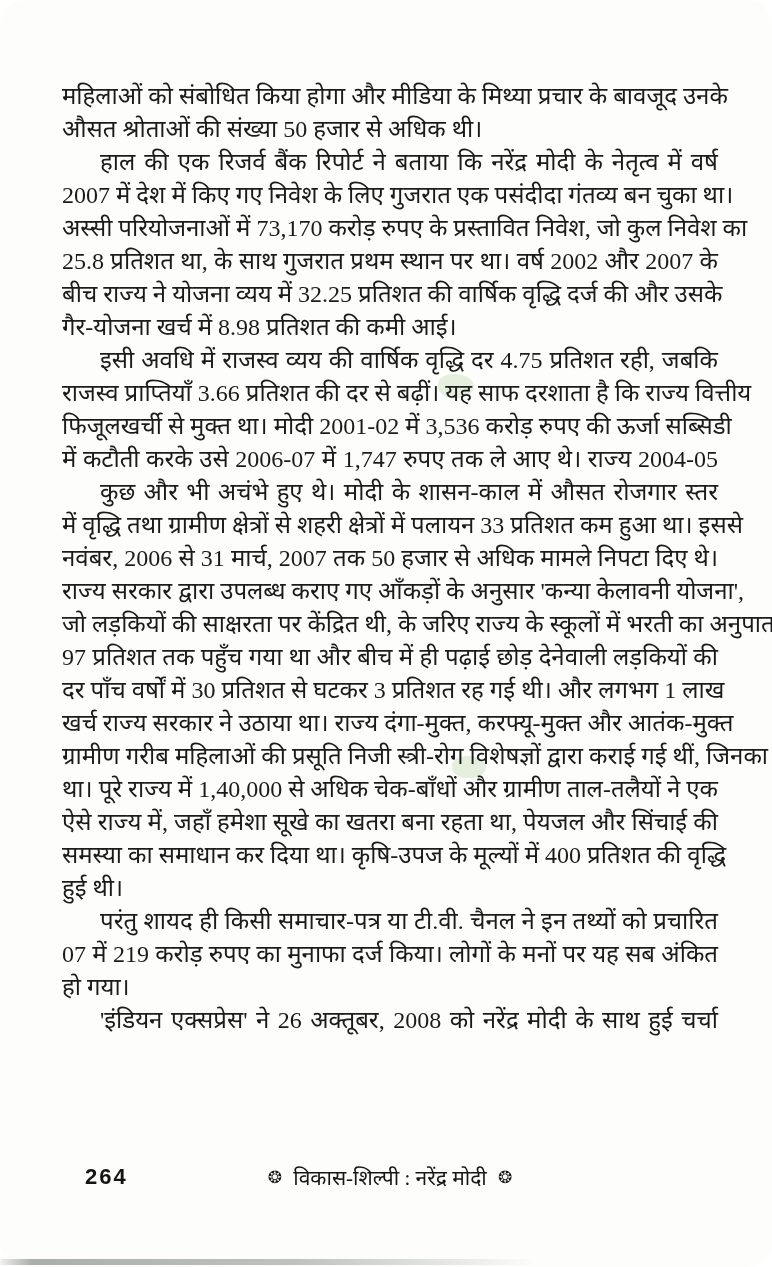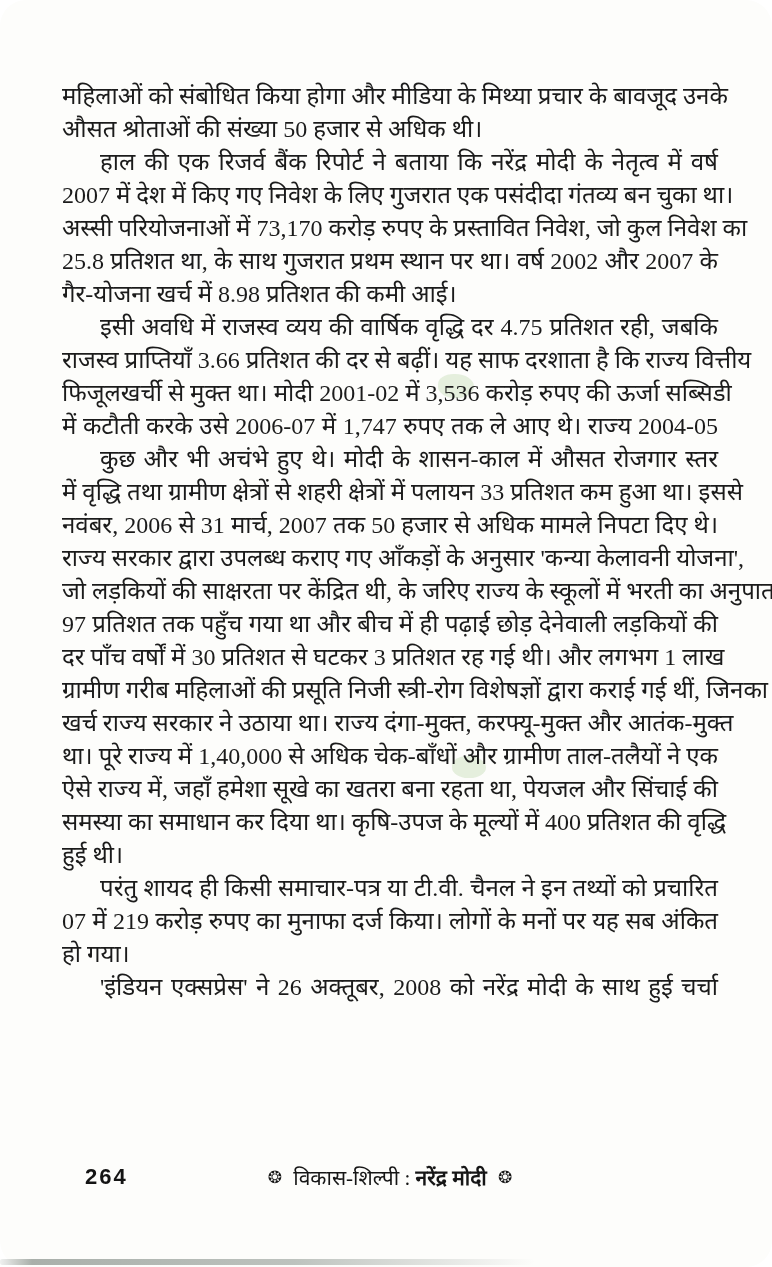--- a/index.html
+++ b/index.html
@@ -64,21 +64,21 @@
     color: #161616;
     white-space: nowrap;
   }
   .footer-center .ornament {
     font-size: 17px;
     position: relative;
     top: -2px;
     padding: 0 6px;
   }
   .footer-center .book-title {
-    font-weight: 700;
+    font-weight: 400;
   }
   
   .smudge {
     position: absolute;
     background: #dcead3;
     opacity: 0.75;
     border-radius: 45% 55% 50% 50%;
     z-index: 0;
   }
   .smudge-1 { left: 438px; top: 374px; width: 36px; height: 24px; }
@@ -107,34 +107,35 @@
   <div class="smudge smudge-1"></div>
   <div class="smudge smudge-2"></div>
 
   <div class="text-block">
     <div class="line">महिलाओं को संबोधित किया होगा और मीडिया के मिथ्या प्रचार के बावजूद उनके</div>
     <div class="line no-just">औसत श्रोताओं की संख्या 50 हजार से अधिक थी।</div>
     <div class="line indent">हाल की एक रिजर्व बैंक रिपोर्ट ने बताया कि नरेंद्र मोदी के नेतृत्व में वर्ष</div>
     <div class="line">2007 में देश में किए गए निवेश के लिए गुजरात एक पसंदीदा गंतव्य बन चुका था।</div>
     <div class="line">अस्सी परियोजनाओं में 73,170 करोड़ रुपए के प्रस्तावित निवेश, जो कुल निवेश का</div>
     <div class="line">25.8 प्रतिशत था, के साथ गुजरात प्रथम स्थान पर था। वर्ष 2002 और 2007 के</div>
+    <div class="line">बीच राज्य ने योजना व्यय में 32.25 प्रतिशत की वार्षिक वृद्धि दर्ज की और उसके</div>
     <div class="line no-just">गैर-योजना खर्च में 8.98 प्रतिशत की कमी आई।</div>
     <div class="line indent">इसी अवधि में राजस्व व्यय की वार्षिक वृद्धि दर 4.75 प्रतिशत रही, जबकि</div>
     <div class="line">राजस्व प्राप्तियाँ 3.66 प्रतिशत की दर से बढ़ीं। यह साफ दरशाता है कि राज्य वित्तीय</div>
     <div class="line">फिजूलखर्ची से मुक्त था। मोदी 2001-02 में 3,536 करोड़ रुपए की ऊर्जा सब्सिडी</div>
     <div class="line">में कटौती करके उसे 2006-07 में 1,747 रुपए तक ले आए थे। राज्य 2004-05</div>
     <div class="line indent">कुछ और भी अचंभे हुए थे। मोदी के शासन-काल में औसत रोजगार स्तर</div>
     <div class="line">में वृद्धि तथा ग्रामीण क्षेत्रों से शहरी क्षेत्रों में पलायन 33 प्रतिशत कम हुआ था। इससे</div>
     <div class="line">नवंबर, 2006 से 31 मार्च, 2007 तक 50 हजार से अधिक मामले निपटा दिए थे।</div>
     <div class="line">राज्य सरकार द्वारा उपलब्ध कराए गए आँकड़ों के अनुसार 'कन्या केलावनी योजना',</div>
     <div class="line">जो लड़कियों की साक्षरता पर केंद्रित थी, के जरिए राज्य के स्कूलों में भरती का अनुपात</div>
     <div class="line">97 प्रतिशत तक पहुँच गया था और बीच में ही पढ़ाई छोड़ देनेवाली लड़कियों की</div>
     <div class="line">दर पाँच वर्षों में 30 प्रतिशत से घटकर 3 प्रतिशत रह गई थी। और लगभग 1 लाख</div>
+    <div class="line">खर्च राज्य सरकार ने उठाया था। राज्य दंगा-मुक्त, करफ्यू-मुक्त और आतंक-मुक्त</div>
     <div class="line">ग्रामीण गरीब महिलाओं की प्रसूति निजी स्त्री-रोग विशेषज्ञों द्वारा कराई गई थीं, जिनका</div>
-    <div class="line">खर्च राज्य सरकार ने उठाया था। राज्य दंगा-मुक्त, करफ्यू-मुक्त और आतंक-मुक्त</div>
     <div class="line">था। पूरे राज्य में 1,40,000 से अधिक चेक-बाँधों और ग्रामीण ताल-तलैयों ने एक</div>
     <div class="line">ऐसे राज्य में, जहाँ हमेशा सूखे का खतरा बना रहता था, पेयजल और सिंचाई की</div>
     <div class="line">समस्या का समाधान कर दिया था। कृषि-उपज के मूल्यों में 400 प्रतिशत की वृद्धि</div>
     <div class="line no-just">हुई थी।</div>
     <div class="line indent">परंतु शायद ही किसी समाचार-पत्र या टी.वी. चैनल ने इन तथ्यों को प्रचारित</div>
     <div class="line">07 में 219 करोड़ रुपए का मुनाफा दर्ज किया। लोगों के मनों पर यह सब अंकित</div>
     <div class="line no-just">हो गया।</div>
     <div class="line indent">'इंडियन एक्सप्रेस' ने 26 अक्तूबर, 2008 को नरेंद्र मोदी के साथ हुई चर्चा</div>
   </div>
 

